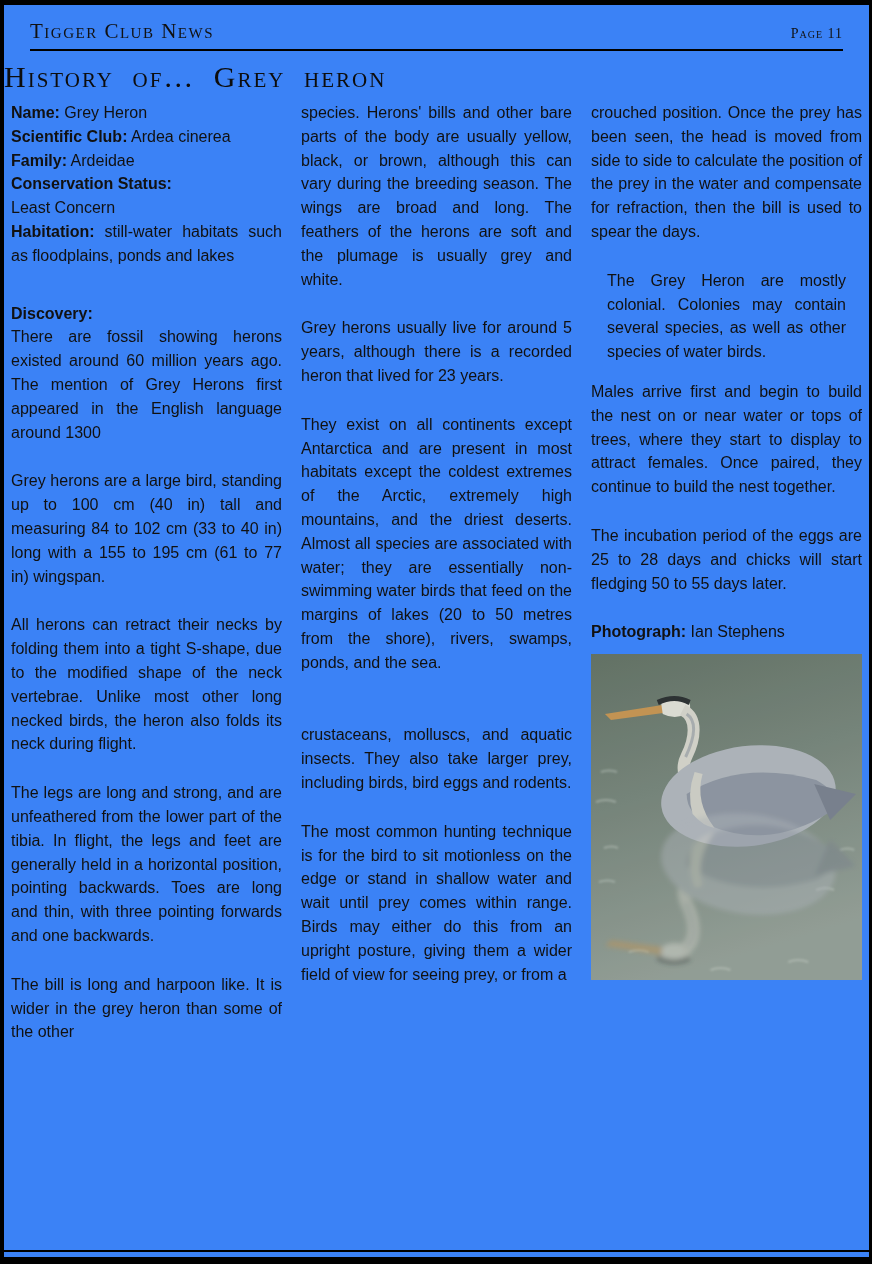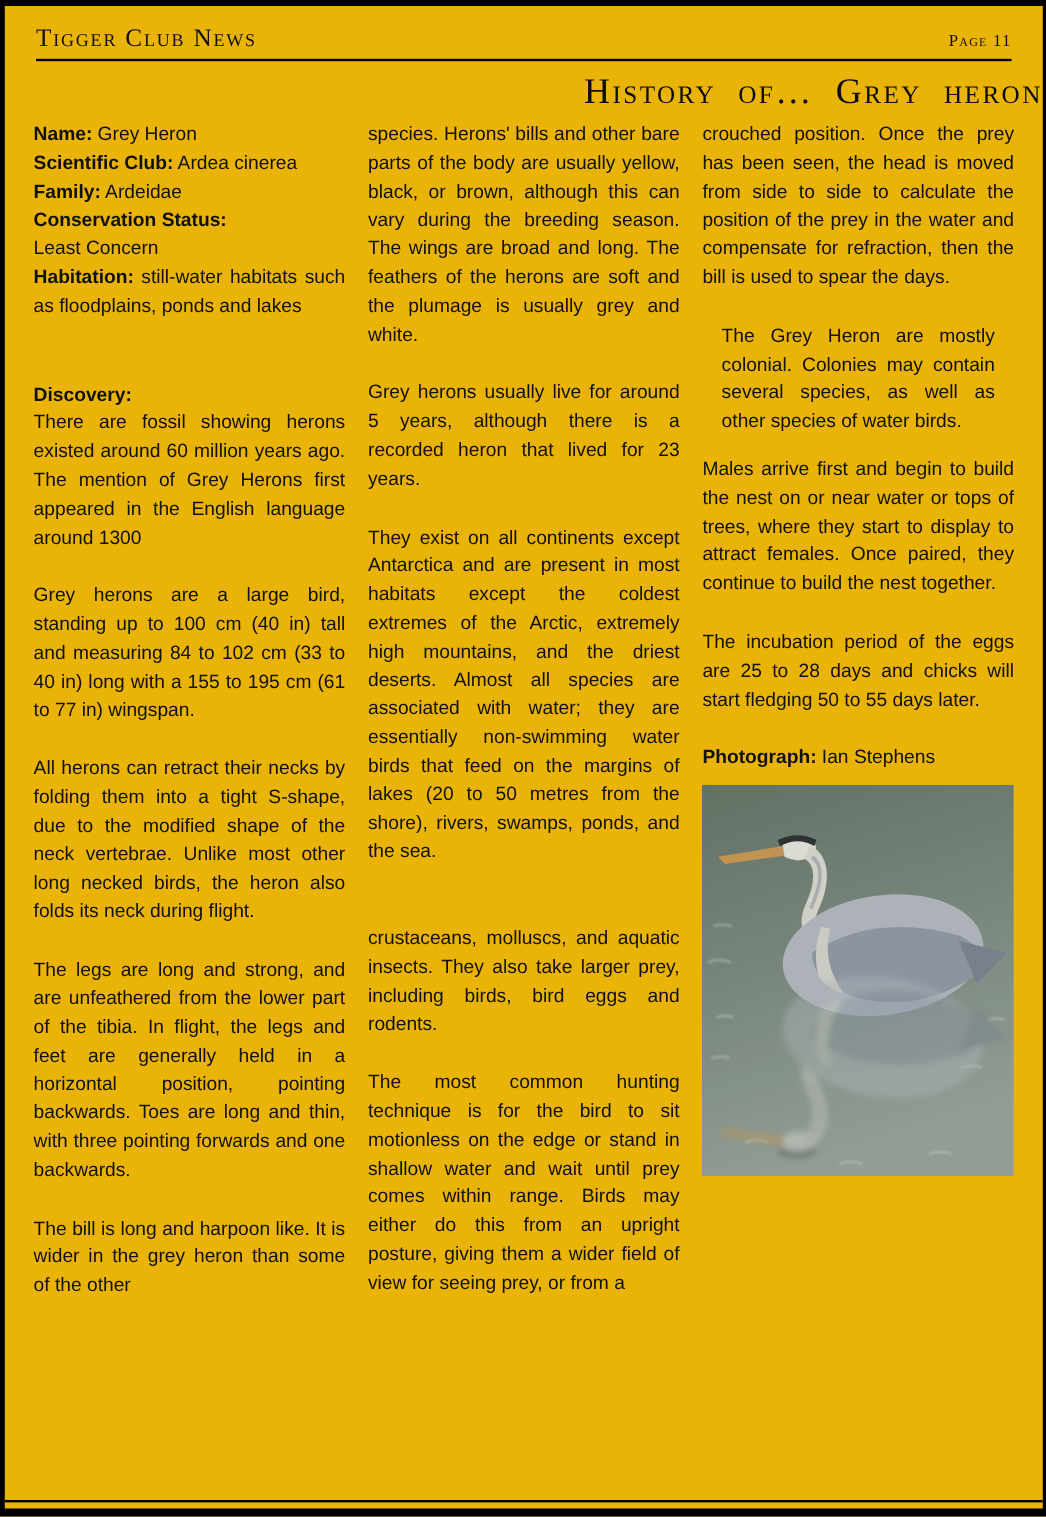--- a/index.html
+++ b/index.html
@@ -1,39 +1,39 @@
 <!DOCTYPE html>
 <html><head>
 <meta charset="utf-8">
 <style>
   html,body{margin:0;padding:0;background:#ffffff;}
   .page{
     width:872px;height:1264px;box-sizing:border-box;position:relative;overflow:hidden;
-    background:#eab308;color:#111;
+    background:#3b82f6;color:#111;
     border:4px solid #000;border-top-width:5px;border-right-width:3px;border-bottom-width:7px;
     font-family:"Liberation Sans",sans-serif;
   }
   .page::after{content:"";position:absolute;left:0;right:0;bottom:5px;height:2px;background:#000;}
   .masthead{
     display:flex;justify-content:space-between;align-items:baseline;
     padding:14px 26px 5px;font-family:"Liberation Serif",serif;font-variant:small-caps;
   }
   .mast-title{font-size:21px;letter-spacing:1.5px;}
   .page-num{font-size:14px;letter-spacing:1px;}
   .mast-rule{height:2px;background:#000;margin:0 26px;}
   .article-title{
-    margin:9px 0 0;text-align:right;font-family:"Liberation Serif",serif;
+    margin:9px 0 0;text-align:left;font-family:"Liberation Serif",serif;
     font-variant:small-caps;font-weight:normal;font-size:30px;letter-spacing:2px;word-spacing:9px;color:#0d0d0d;
   }
-  .columns{display:flex;gap:19px;padding:7px 24px 0;}
+  .columns{display:flex;gap:19px;padding:7px 7px 0;}
   .col{flex:1;min-width:0;font-size:16px;line-height:23.8px;text-align:justify;hyphens:none;}
   .col p{margin:0 0 25px;}
   .col p.fact{margin:0;}
   .col p.tight{margin:16px;}
-  .col p.heading{margin:50px 0 0;}
+  .col p.heading{margin:34px 0 0;}
   .col b{font-weight:bold;}
   .credit{margin:0 0 10px !important;}
   .photo{display:block;width:100%;height:326px;margin-top:2px;}
 </style>
 </head>
 <body>
 
 <div class="page">
 
   <header class="masthead">

